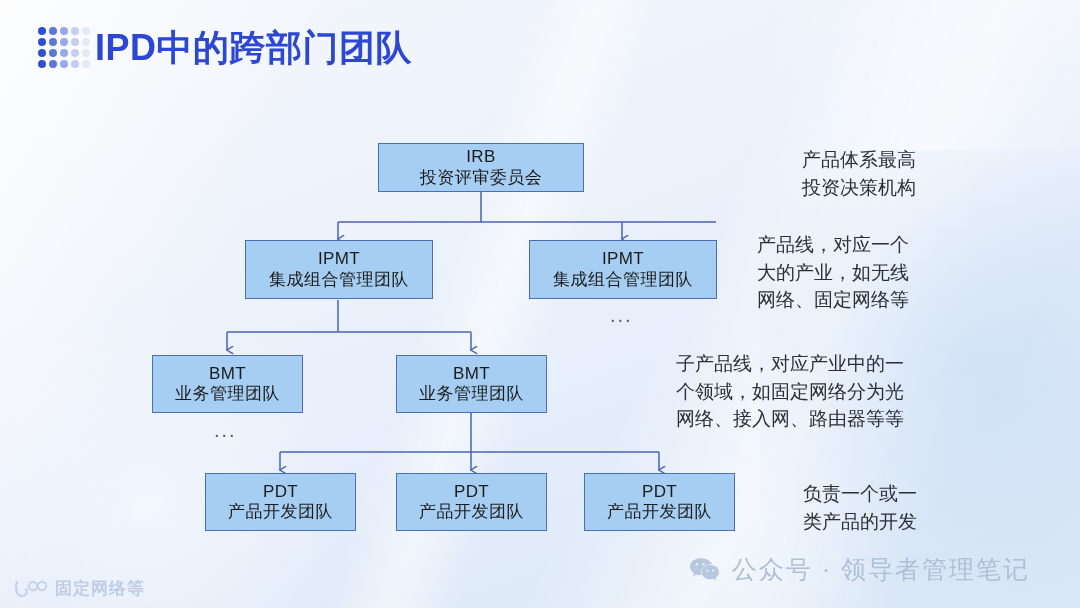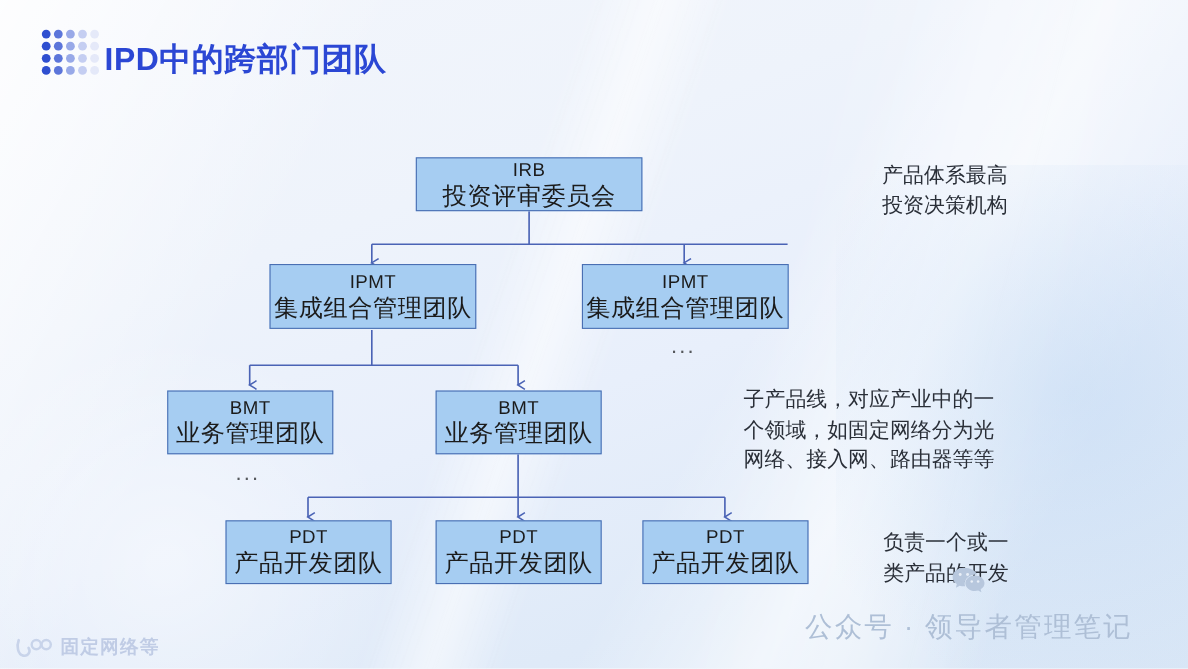--- a/index.html
+++ b/index.html
@@ -69,22 +69,22 @@
     background: #2f4fd0;
   }
   #dot-grid i.c1 { opacity: 1; }
   #dot-grid i.c2 { opacity: 0.78; }
   #dot-grid i.c3 { opacity: 0.48; }
   #dot-grid i.c4 { opacity: 0.26; }
   #dot-grid i.c5 { opacity: 0.10; }
 
   #page-title {
     position: absolute;
-    left: 95px; top: 35px;
-    font-size: 29px;
+    left: 95px; top: 24px;
+    font-size: 36px;
     font-weight: bold;
     letter-spacing: 0.5px;
     color: #2b47d4;
     white-space: nowrap;
   }
 
   
   #diagram {
     position: absolute;
     left: 0; top: 0;
@@ -105,21 +105,21 @@
     flex-direction: column;
     justify-content: center;
     align-items: center;
     line-height: 1.18;
   }
   .node .code {
     font-size: 17px;
     letter-spacing: 0.4px;
   }
   .node .name {
-    font-size: 22px;
+    font-size: 17px;
     letter-spacing: 0.5px;
   }
   .ellipsis {
     position: absolute;
     font-size: 20px;
     color: #55585c;
     letter-spacing: 2px;
     line-height: 1;
   }
 
@@ -150,21 +150,20 @@
     color: #b9c6e2;
     letter-spacing: 1px;
   }
 
   #footer-wechat {
     position: absolute;
     right: 50px; bottom: 22px;
     display: flex;
     align-items: center;
     gap: 12px;
-    flex-direction: column;
   }
   #footer-wechat .wechat-icon {
     width: 31px; height: 26px;
   }
   #footer-wechat .wechat-text {
     font-size: 25px;
     color: #aebfd6;
     letter-spacing: 2px;
     white-space: nowrap;
   }
@@ -267,20 +266,23 @@
       <div class="code">PDT</div>
       <div class="name">产品开发团队</div>
     </div>
     <div class="node" style="left:584px; top:473px; width:151px; height:58px;">
       <div class="code">PDT</div>
       <div class="name">产品开发团队</div>
     </div>
 
     <div class="annotation" style="left:802px; top:146px;">产品体系最高
 投资决策机构</div>
+    <div class="annotation" style="left:757px; top:231px;">产品线，对应一个
+大的产业，如无线
+网络、固定网络等</div>
     <div class="annotation" style="left:803px; top:480px;">负责一个或一
 类产品的开发</div>
     <div class="annotation" style="left:676px; top:350px;">子产品线，对应产业中的一
 个领域，如固定网络分为光
 网络、接入网、路由器等等</div>
   </div>
 
   <div id="footer-brand">
     <svg class="mark" viewBox="0 0 34 20">
       <path d="M3,3 C1,8 2,16 7,17 C12,18 14,13 12,10" fill="none" stroke="#c3cfe8" stroke-width="2.4" stroke-linecap="round"></path>

